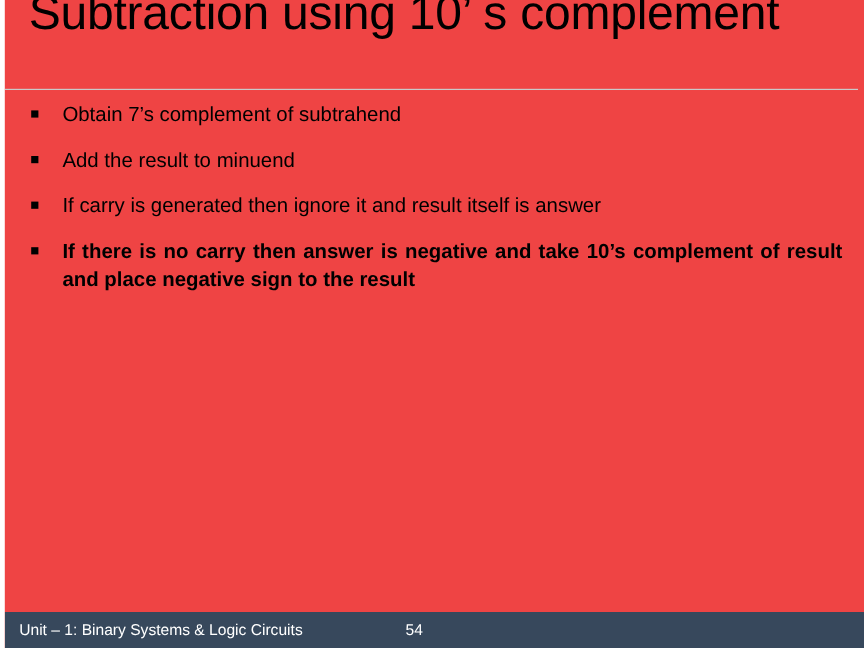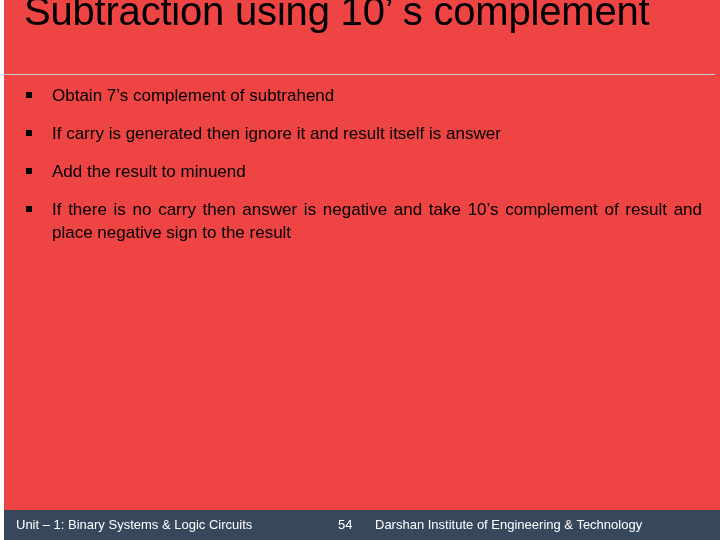--- a/index.html
+++ b/index.html
@@ -65,21 +65,21 @@
     list-style: none;
   }
   .bullet-row {
     position: relative;
     padding-left: 28px;
     margin: 0 0 15px 0;
     font-size: 17px;
     line-height: 23px;
     color: #000000;
   }
-  .bullet-row:last-child { margin-bottom: 0; }
+  .bullet-row:last-child { margin-bottom: 0; font-weight: bold; }
   .bullet-marker {
     position: absolute;
     left: 2px;
     top: 8px;
     width: 6px;
     height: 6px;
     background: #000000;
     display: block;
   }
   .bullet-text {
@@ -141,34 +141,33 @@
 
   <ul id="body-list">
 
     <li class="bullet-row">
       <span class="bullet-marker"></span>
       <span class="bullet-text">Obtain 7’s complement of subtrahend</span>
     </li>
 
     <li class="bullet-row">
       <span class="bullet-marker"></span>
-      <span class="bullet-text">If carry is generated then ignore it and result itself is answer</span>
+      <span class="bullet-text">Add the result to minuend</span>
     </li>
 
     <li class="bullet-row">
       <span class="bullet-marker"></span>
-      <span class="bullet-text">Add the result to minuend</span>
+      <span class="bullet-text">If carry is generated then ignore it and result itself is answer</span>
     </li>
 
     <li class="bullet-row justify">
       <span class="bullet-marker"></span>
       <span class="bullet-text">If there is no carry then answer is negative and take 10’s complement of result and place negative sign to the result</span>
     </li>
 
   </ul>
 
   <div id="footer-bar">
     <span id="footer-unit">Unit – 1: Binary Systems &amp; Logic Circuits</span>
     <span id="footer-page">54</span>
-    <span id="footer-institute">Darshan Institute of Engineering &amp; Technology</span>
   </div>
 
 </div>
 
 </body></html>

